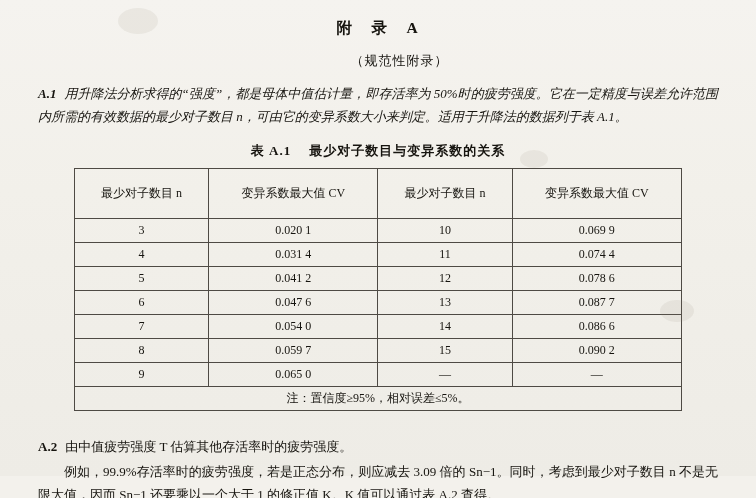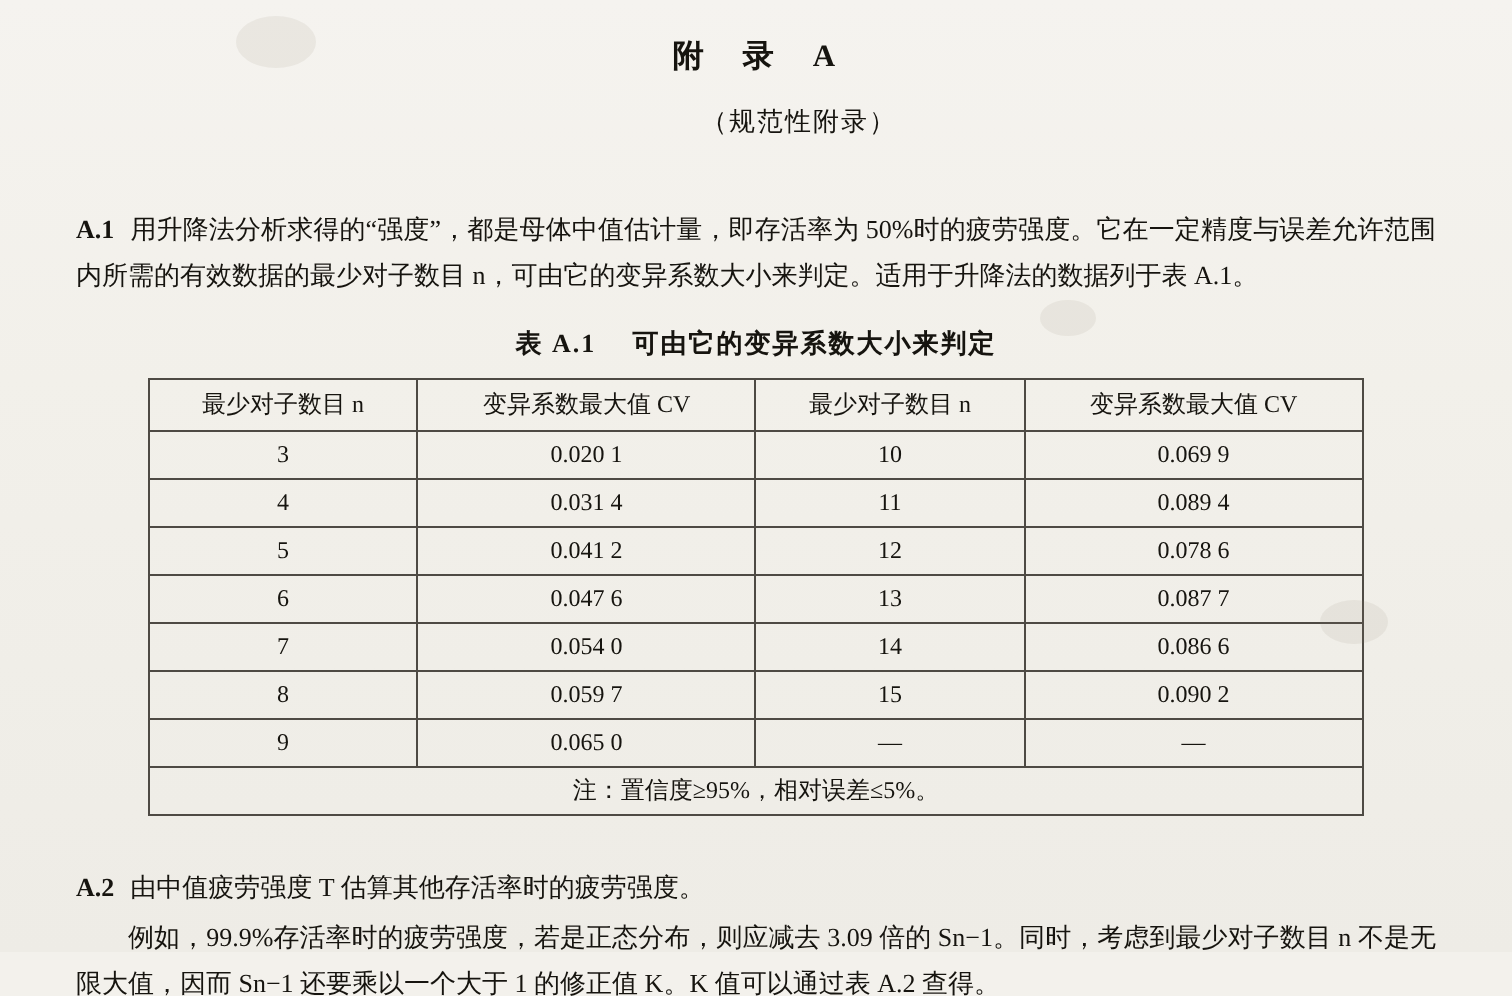--- a/index.html
+++ b/index.html
@@ -45,21 +45,22 @@
     margin-top: 12px;
     letter-spacing: 1px;
   }
   .para {
     font-size: 13px;
     line-height: 23px;
     margin: 0 38px;
     text-align: justify;
   }
   .para.p1 {
-    margin-top: 33px;
+    margin-top: 12px;
+    font-style: italic;
   }
   .para .lbl {
     font-weight: bold;
     margin-right: 8px;
   }
   .indent {
     text-indent: 26px;
   }
   .table-caption {
     text-align: center;
@@ -81,21 +82,21 @@
   }
   table.data td, table.data th {
     border: 1px solid #4e4a44;
     text-align: center;
     padding: 3px 2px;
     font-weight: normal;
     height: 17px;
   }
   table.data thead td {
     font-size: 12px;
-    padding: 4px 2px;
+    padding: 16px 2px;
   }
   table.data tbody td {
     font-size: 12px;
   }
   .note-row td {
     text-align: left;
     padding-left: 88px;
     font-size: 12px;
   }
   .para.p2 {
@@ -121,21 +122,21 @@
   <div class="smudge" style="left:660px; top:300px; width:34px; height:22px;"></div>
 
   <div class="appendix-title">附　录　A</div>
   <div class="appendix-sub">（规范性附录）</div>
 
   <div class="para p1">
     <span class="lbl">A.1</span><span>用升降法分析求得的“强度”，都是母体中值估计量，即存活率为 50%时的疲劳强度。它在一定精度与误差允许范围内所需的有效数据的最少对子数目 n，可由它的变异系数大小来判定。适用于升降法的数据列于表 A.1。</span>
   </div>
 
   <div class="table-caption">
-    <span>表 A.1</span><span class="gap"></span><span>可由它的变异系数大小来判定</span>
+    <span>表 A.1</span><span class="gap"></span><span>最少对子数目与变异系数的关系</span>
   </div>
 
   <table class="data">
     <thead>
       <tr>
         <td>最少对子数目 n</td>
         <td>变异系数最大值 CV</td>
         <td>最少对子数目 n</td>
         <td>变异系数最大值 CV</td>
       </tr>
@@ -144,21 +145,21 @@
       <tr>
         <td>3</td>
         <td>0.020 1</td>
         <td>10</td>
         <td>0.069 9</td>
       </tr>
       <tr>
         <td>4</td>
         <td>0.031 4</td>
         <td>11</td>
-        <td>0.089 4</td>
+        <td>0.074 4</td>
       </tr>
       <tr>
         <td>5</td>
         <td>0.041 2</td>
         <td>12</td>
         <td>0.078 6</td>
       </tr>
       <tr>
         <td>6</td>
         <td>0.047 6</td>

